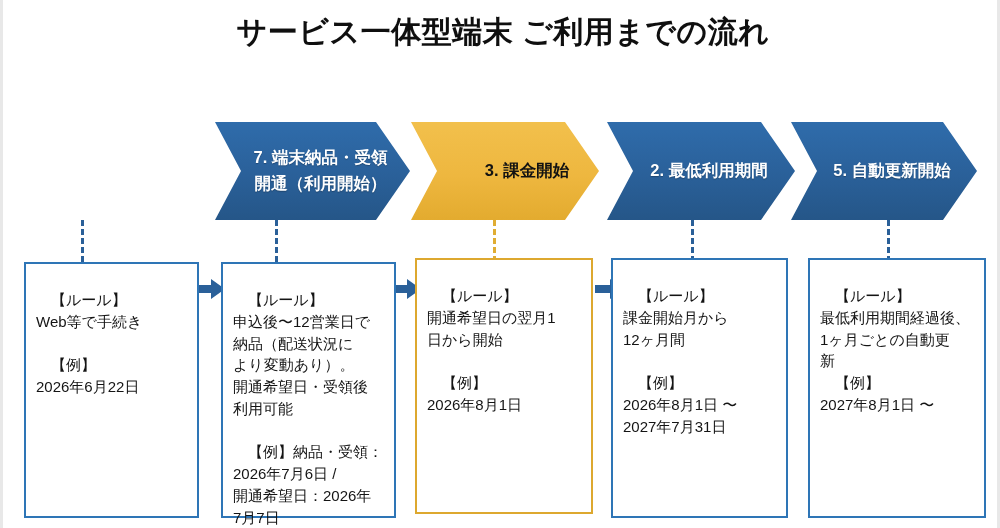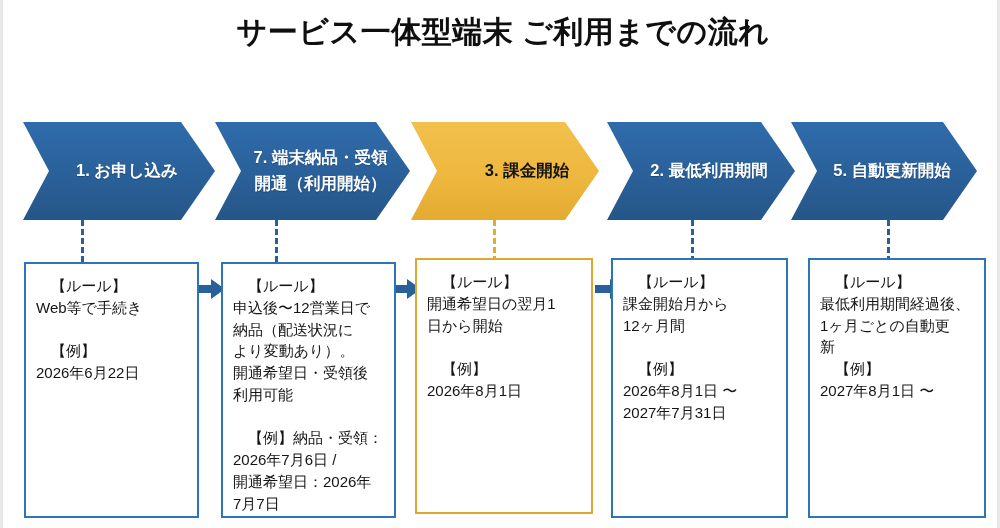--- a/index.html
+++ b/index.html
@@ -70,37 +70,33 @@
     border:2px solid #2e75b6;
     padding:11px 8px 8px 10px;
   }
   .box.amber{border-color:#dda82f;}
   .box-text{
     font-size:15px;
     line-height:1.45;
     color:#141414;
     white-space:pre-wrap;
     word-break:break-all;
+    margin-top:14px;
   }
   .indent{display:block;}
 </style>
 </head>
 <body>
 
 <div id="slide">
 
   <div id="title">サービス一体型端末 ご利用までの流れ</div>
 
   <div id="chevrons">
 
-    <div class="chev blue" style="left:20px;width:192px;">
-      <div class="chev-label">
-        <span class="indent">1. お申し込み</span>
-      </div>
-    </div>
     <div class="mini-arrow" style="left:193px;">
       <svg width="30" height="24" viewBox="0 0 30 24">
         <polygon points="0,8 15,8 15,2 29,12 15,22 15,16 0,16" fill="#2a6099"></polygon>
       </svg>
     </div>
 
     <div class="chev blue" style="left:212px;width:195px;">
       <div class="chev-label">
         <span class="indent">7. 端末納品・受領</span>
         <span class="indent">開通（利用開始）</span>

